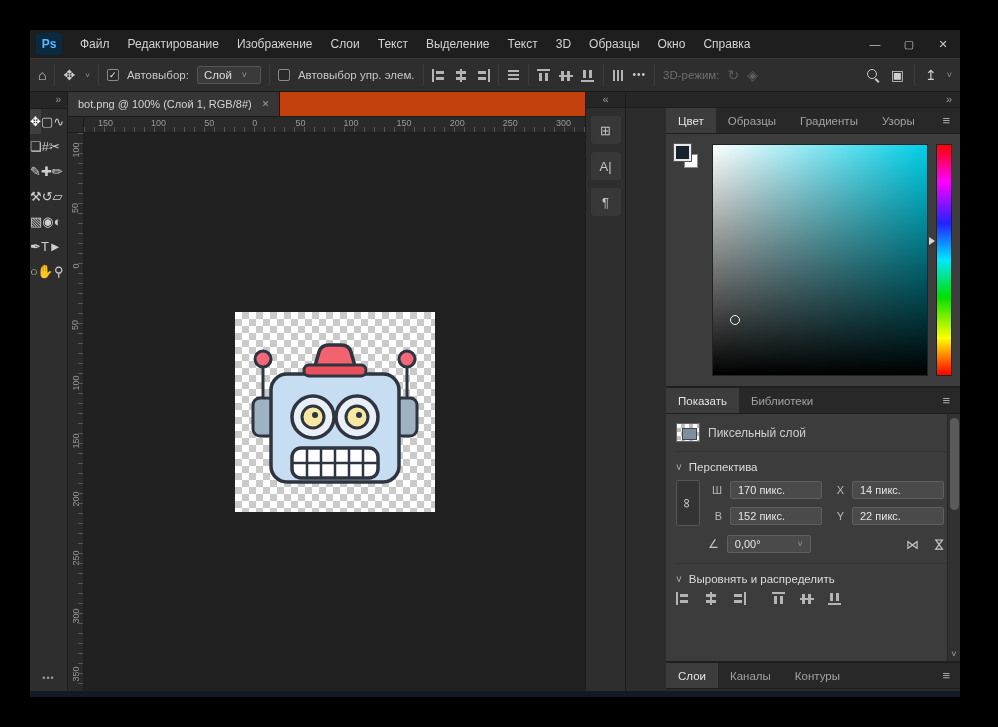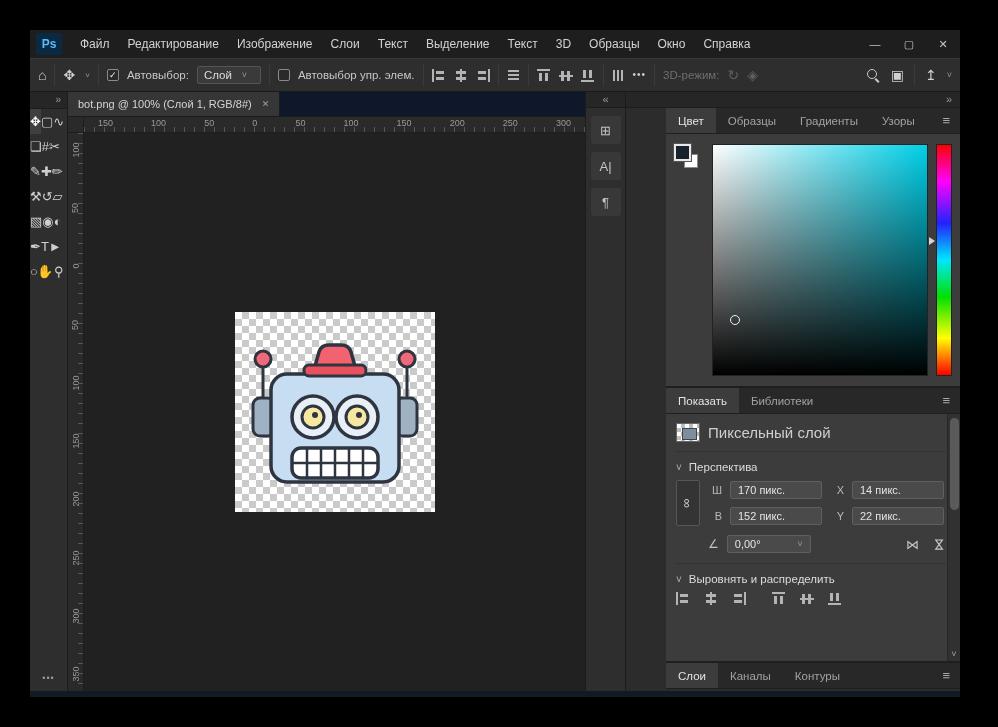--- a/index.html
+++ b/index.html
@@ -50,21 +50,21 @@
   
   .main{flex:1;display:flex;min-height:0;}
   
   .toolcol{width:38px;background:#2e2e2e;border-right:1px solid #1c1c1c;display:flex;flex-direction:column;align-items:stretch;}
   .toolcol-head{height:17px;color:#9a9a9a;font-size:10px;text-align:right;padding:2px 6px 0 0;background:#262626;border-bottom:1px solid #1c1c1c;}
   .tool{height:25px;border:none;background:transparent;color:#cfcfcf;font-size:13px;line-height:25px;text-align:center;cursor:default;}
   .tool.active{background:#3f3f3f;color:#fff;}
   .tool.more{margin-top:auto;color:#9a9a9a;font-size:9px;letter-spacing:1px;}
   
   .docarea{flex:1;display:flex;flex-direction:column;min-width:0;border-right:1px solid #1c1c1c;}
-  .tabbar{height:25px;background:#0f172a;display:flex;align-items:flex-start;border-bottom:1px solid #1b1b1b;flex:0 0 auto;}
+  .tabbar{height:25px;background:#c2410c;display:flex;align-items:flex-start;border-bottom:1px solid #1b1b1b;flex:0 0 auto;}
   .doctab{height:24px;background:#363636;color:#d4d4d4;font-size:11px;display:flex;align-items:center;gap:10px;padding:0 10px;border-right:1px solid #1b1b1b;}
   .tabclose{color:#9d9d9d;font-size:9px;}
   .canvas-wrap{flex:1;position:relative;min-height:0;background:#212121;}
   .ruler-corner{position:absolute;left:0;top:0;width:16px;height:16px;background:#2a2a2a;border-right:1px solid #1d1d1d;border-bottom:1px solid #1d1d1d;z-index:3;}
   .ruler-top{position:absolute;left:16px;right:0;top:0;height:16px;background:#2a2a2a;border-bottom:1px solid #1d1d1d;display:flex;justify-content:space-between;align-items:flex-start;padding:1px 14px 0 14px;z-index:2;}
   .ruler-top::after{content:"";position:absolute;left:0;right:0;bottom:0;height:5px;background-image:repeating-linear-gradient(to right,#565656 0 1px,transparent 1px 10px);}
   .ruler-left{position:absolute;left:0;top:16px;bottom:0;width:16px;background:#2a2a2a;border-right:1px solid #1d1d1d;display:flex;flex-direction:column;justify-content:space-between;align-items:center;padding:12px 0;z-index:2;}
   .ruler-left::after{content:"";position:absolute;top:0;bottom:0;right:0;width:5px;background-image:repeating-linear-gradient(to bottom,#565656 0 1px,transparent 1px 10px);}
   .rnum{font-size:9px;color:#9a9a9a;}
   .ruler-left .rnum{transform:rotate(-90deg);}
@@ -103,21 +103,21 @@
   .hue-marker{position:absolute;right:-8px;top:40%;width:0;height:0;border-top:4px solid transparent;border-bottom:4px solid transparent;border-left:6px solid #d6d6d6;}
   .hue-bar{width:16px;flex:0 0 auto;border:1px solid #222;background:linear-gradient(to bottom,#ff0000 0%,#ff00ff 16%,#2222ff 34%,#00e8ff 50%,#00e000 66%,#ffff00 84%,#ff0000 100%);}
 
   
   .props-panel{flex:1;min-height:0;}
   .props-body{padding:0 14px 0 10px;overflow:hidden;}
   .prop-row{display:flex;align-items:center;gap:8px;}
   .layer-type-row{padding:9px 0;border-bottom:1px solid #333;}
   .layer-thumb{width:24px;height:19px;border:1px solid #666;background-color:#fff;background-image:linear-gradient(45deg,#bbb 25%,transparent 25%,transparent 75%,#bbb 75%),linear-gradient(45deg,#bbb 25%,transparent 25%,transparent 75%,#bbb 75%);background-size:8px 8px;background-position:0 0,4px 4px;position:relative;}
   .layer-thumb::after{content:"";position:absolute;left:5px;top:4px;width:13px;height:10px;background:#7c8ea0;border:1px solid #444;}
-  .ptext{color:#cfcfcf;font-size:15px;}
+  .ptext{color:#cfcfcf;font-size:12px;}
   .section-title-row{padding:9px 0 7px 0;display:flex;align-items:center;gap:7px;}
   .sec-chev{color:#b5b5b5;font-size:10px;}
   .sec-title{color:#dcdcdc;font-size:11.5px;}
   .transform-grid{align-items:stretch;}
   .linkbox{width:24px;min-height:46px;background:#343434;border:1px solid #565656;border-radius:2px;display:flex;align-items:center;justify-content:center;color:#cfcfcf;font-size:13px;}
   .linkglyph{display:block;transform:rotate(90deg);}
   .tgrid{flex:1;display:grid;grid-template-columns:14px 92px 14px 92px;gap:7px 8px;align-items:center;}
   .flabel{color:#b8b8b8;font-size:11px;text-align:right;}
   .field{background:#4a4a4a;border:1px solid #5f5f5f;border-radius:2px;padding:2px 7px;font-size:11px;color:#e4e4e4;display:flex;align-items:center;justify-content:space-between;min-height:18px;}
   .angle-row{margin:9px 0 10px 32px;gap:8px;}

